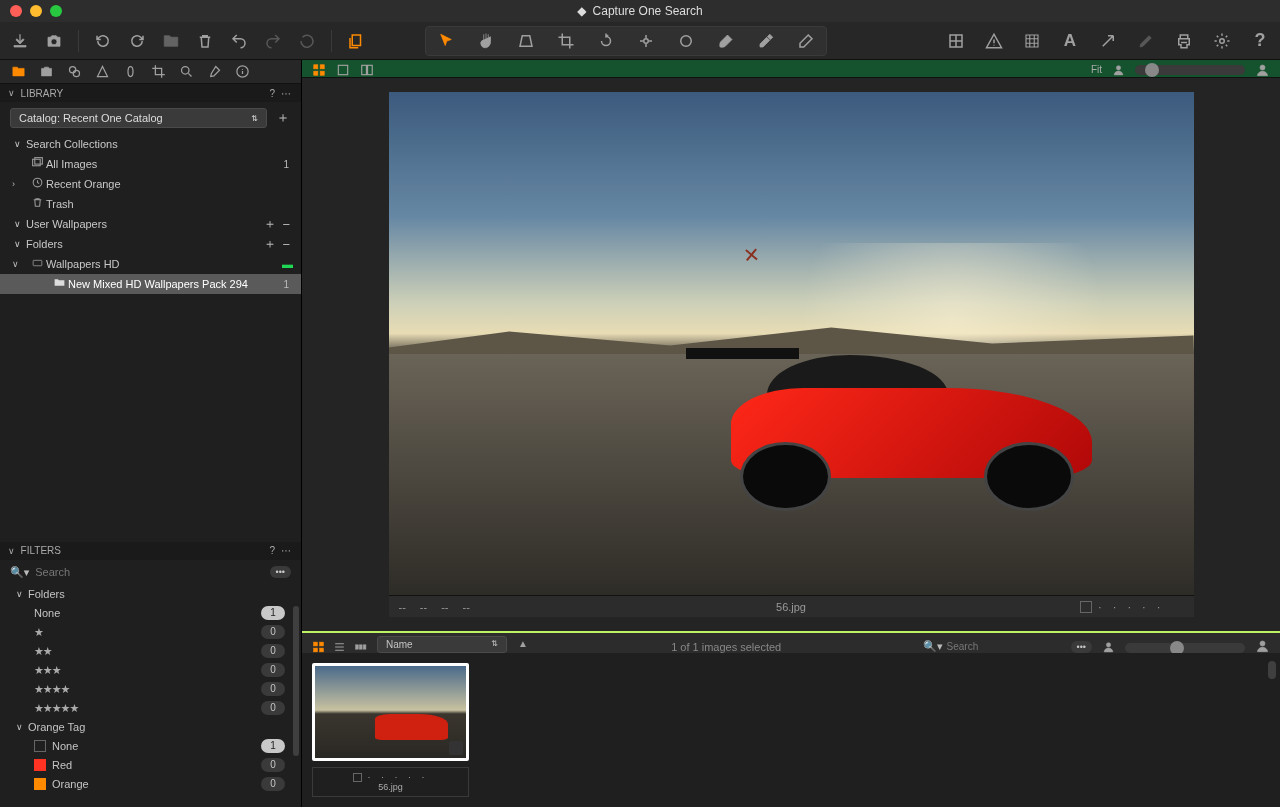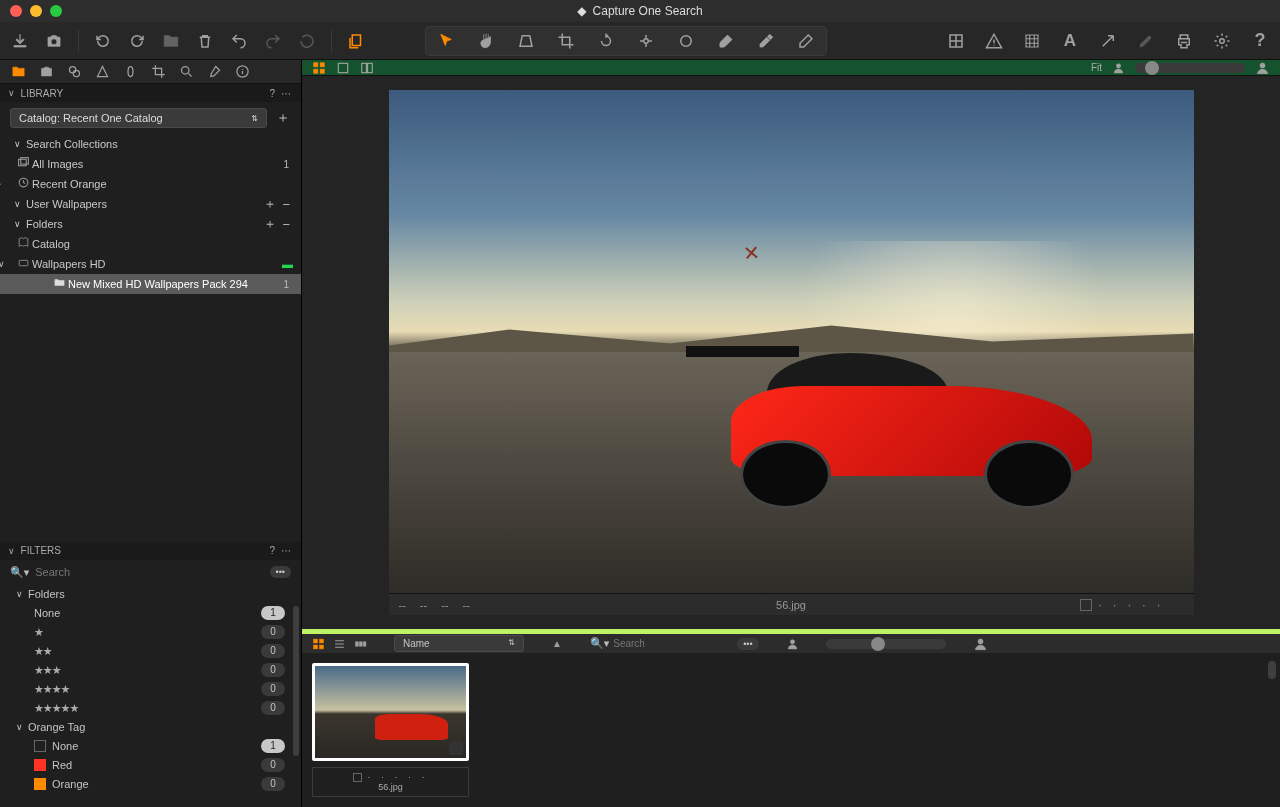--- a/index.html
+++ b/index.html
@@ -44,21 +44,21 @@
 .plus { width:16px; text-align:center; color:#bbb; cursor:pointer; font-size:14px; }
 
 
 .tree { font-size:11px; }
 .trow { display:flex; align-items:center; height:20px; padding:0 8px 0 14px; cursor:pointer; }
 .trow .disc { width:12px; font-size:9px; color:#bbb; }
 .trow .icon { width:18px; text-align:center; color:#999; font-size:12px;}
 .trow .icon svg { width:13px; height:13px; fill:#999;}
 .trow .lbl { flex:1; color:#c8c8c8; }
 .trow .count { color:#bbb; font-size:10px; padding-right:4px;}
-.trow.indent1 { padding-left:14px; }
+.trow.indent1 { padding-left:28px; }
 .trow.indent2 { padding-left:50px; }
 .trow.selected { background:#5a5a5a; color:#fff;}
 .trow.selected .lbl{color:#fff;}
 .trow .dash { color:#1fd655; font-weight:bold;}
 .group-head { display:flex; align-items:center; height:20px; padding:0 8px 0 14px; color:#c8c8c8;}
 .group-head .disc { width:12px; font-size:9px;}
 .group-head .lbl { flex:1; }
 .group-head .ctl { color:#bbb; font-size:13px; cursor:pointer; padding:0 3px;}
 
 
@@ -103,21 +103,21 @@
 
 .info-strip { height:22px; background:#2c2c2c; display:flex; align-items:center; padding:0 10px; color:#999; font-size:11px; border-top:1px solid #111;}
 .info-strip .center{ position:absolute; left:50%; transform:translateX(-50%);}
 .info-strip .left-dashes{display:flex; gap:14px;}
 .info-strip .ratings { margin-left:auto; display:flex; gap:6px; align-items:center;}
 .info-strip .box{width:12px;height:12px;border:1px solid #666;}
 .info-strip .star-dots{letter-spacing:4px;}
 .info-strip .menuicon svg{width:13px;height:13px;fill:#999;}
 
 
-.browser-bar { height:24px; background:#2c2c2c; display:flex; align-items:center; padding:0 10px; gap:27px; border-top:5px solid #bef264;}
+.browser-bar { height:24px; background:#2c2c2c; display:flex; align-items:flex-end; padding:0 10px; gap:10px; border-top:2px solid #bef264;}
 .browser-bar .left { display:flex; gap:8px;}
 .browser-bar .sort { background:#3a3a3a; border:1px solid #4a4a4a; border-radius:3px; padding:2px 8px; font-size:10px; width:130px; display:flex; justify-content:space-between;}
 .browser-bar .mid { flex:1; text-align:center; color:#888;}
 .browser-bar .srch { display:flex; align-items:center; gap:4px; background:transparent; }
 .browser-bar .srch input{ background:transparent; border:none; color:#ccc; font-size:10px; width:120px; outline:none;}
 .browser-bar .srch input::placeholder{color:#777;}
 
 
 .browser { height:160px; background:#1f1f1f; padding:10px; display:flex; align-items:flex-start; gap:10px; position:relative;}
 .thumb { width:157px; background:#1f1f1f;}
@@ -385,39 +385,39 @@
         <span class="count">1</span>
       </div>
       <div class="trow indent1">
         <span class="disc" style="margin-left:-16px;margin-right:4px">›</span>
         <span class="icon"><svg viewBox="0 0 24 24">
               <circle cx="12" cy="12" r="8" fill="none" stroke="#999" stroke-width="2"></circle>
               <path d="M12 8v4l3 2" stroke="#999" stroke-width="2" fill="none"></path>
             </svg></span>
         <span class="lbl">Recent Orange</span>
       </div>
+      <div class="trow indent1">
+        <span class="icon"><svg viewBox="0 0 24 24">
+              <path fill="none" stroke="#999" stroke-width="2" d="M5 7h14M9 7V5h6v2m-8 0 1 12h8l1-12"></path>
+            </svg></span>
+        <span class="lbl">Trash</span>
+      </div>
 
       <div class="group-head">
         <span class="disc">∨</span>
           <span class="lbl">User Wallpapers</span>
         <span class="ctl">＋</span>
         <span class="ctl">−</span>
       </div>
 
       <div class="group-head">
         <span class="disc">∨</span>
           <span class="lbl">Folders</span>
         <span class="ctl">＋</span>
         <span class="ctl">−</span>
-      </div>
-      <div class="trow indent1">
-        <span class="icon"><svg viewBox="0 0 24 24">
-              <path d="M4 5v14c3-2 7-2 8 0 1-2 5-2 8 0V5c-3-2-7-2-8 0-1-2-5-2-8 0z" fill="none" stroke="#999" stroke-width="1.5"></path>
-            </svg></span>
-        <span class="lbl">Catalog</span>
       </div>
       <div class="trow indent1">
         <span class="disc" style="margin-left:-16px;margin-right:4px">∨</span>
         <span class="icon"><svg viewBox="0 0 24 24">
               <rect x="4" y="8" width="16" height="10" rx="1" fill="none" stroke="#999" stroke-width="1.5"></rect>
             </svg></span>
         <span class="lbl">Wallpapers HD</span>
         <span class="dash">▬</span>
       </div>
       <div class="trow indent2 selected">
@@ -595,20 +595,21 @@
               <rect x="10" y="8" width="5" height="8"></rect>
               <rect x="17" y="8" width="5" height="8"></rect>
             </svg>
           </span>
       </div>
       <div class="sort">
         <span>Name</span>
           <span style="font-size:8px">⇅</span>
       </div>
       <span class="ticon" style="width:12px;font-size:10px">▲</span>
+      <span class="mid">1 of 1 images selected</span>
       <div class="srch">
         <span style="color:#bbb">🔍▾</span>
         <input placeholder="Search" style="">
         <span class="dots2" style="background:#3a3a3a;border-radius:9px;padding:1px 6px;font-size:9px">•••</span>
       </div>
       <span class="ticon" style="width:13px;height:13px">
           <svg viewBox="0 0 24 24">
             <circle cx="12" cy="8" r="4"></circle>
             <path d="M4 21c0-4 4-7 8-7s8 3 8 7z"></path>
           </svg>

